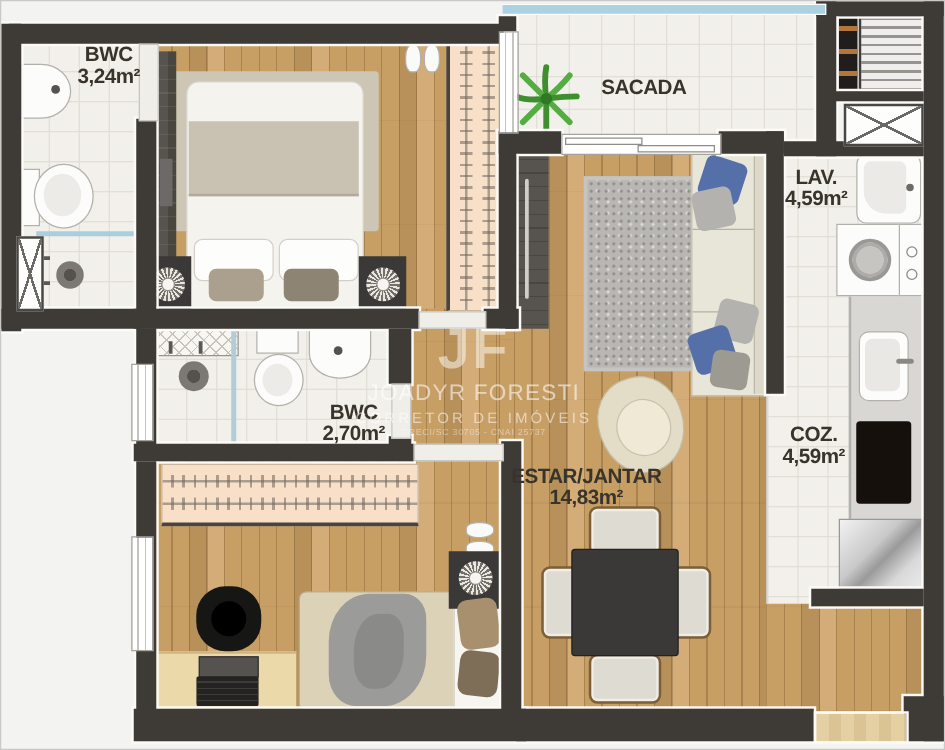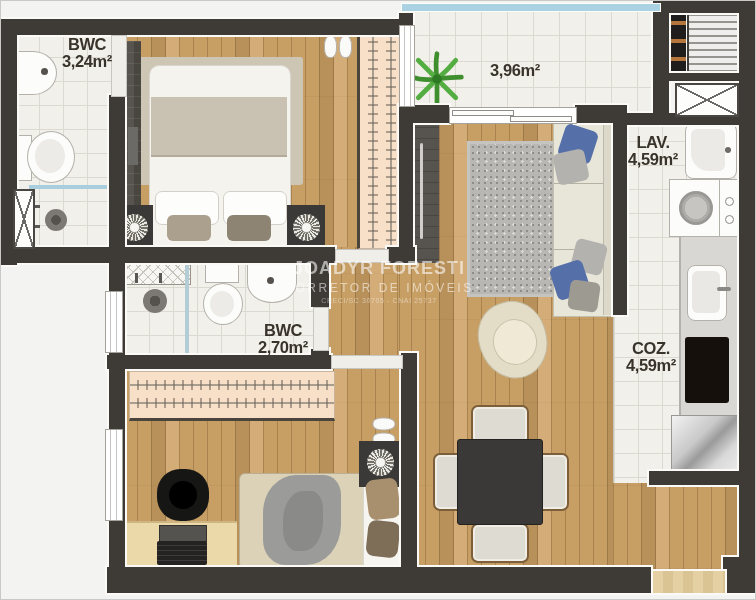--- a/index.html
+++ b/index.html
@@ -59,21 +59,21 @@
      background-size:100% 10px,100% 10px,100% 2px,100% 2px;background-position:0 8px,0 26px,0 12px,0 30px;}
   .slippers{position:absolute;z-index:2;display:flex;}
   .slippers i{display:block;width:11px;height:21px;background:#fafaf8;border:1px solid #b3b0aa;border-radius:45% 45% 40% 40%;margin:0 1px;}
   .dchair{position:absolute;z-index:1;background:#dedbd2;border:2px solid #7c5f39;border-radius:7px;box-shadow:inset 0 0 0 2px #efede6;}
   .white-fix{position:absolute;z-index:2;background:#fcfcfa;border:1px solid #b4b1aa;}
   
   .lbl{position:absolute;z-index:6;text-align:center;color:var(--c-label);font-weight:700;font-size:16.5px;line-height:1.06;letter-spacing:-.4px;white-space:nowrap;}
   .lbl span{display:block;}
   .wm{position:absolute;left:258px;top:254px;width:240px;z-index:7;text-align:center;color:rgba(255,255,255,.58);pointer-events:none;}
   .wm .wm-logo{font-size:46px;font-weight:700;line-height:1;letter-spacing:2px;color:rgba(255,255,255,.5);}
-  .wm .wm-name{font-size:18px;font-weight:700;letter-spacing:1px;margin-top:3px;}
+  .wm .wm-name{font-size:18px;font-weight:400;letter-spacing:1px;margin-top:3px;}
   .wm .wm-role{font-size:12px;letter-spacing:2.5px;margin-top:2px;color:rgba(255,255,255,.55);}
   .wm .wm-cred{font-size:7px;letter-spacing:.6px;margin-top:2px;color:rgba(255,255,255,.45);}
 </style>
 </head>
 <body>
 
 <div class="plan" style="--c-wall: #3e3b37; --c-wood: #c79e63; --c-wood_dark: #b8905a; --c-wood_light: #d3ac77; --c-tile: #f2f0ea; --c-tile_line: #dcd9d1; --c-glass: #abd2e2; --c-closet: #f8dfc7; --c-counter: #d8d7d3; --c-label: #39342b;">
 
   <div class="wood" style="left:122px;top:32px;width:280px;height:230px;"></div>
   <div class="wood" style="left:326px;top:246px;width:86px;height:110px;"></div>
@@ -273,36 +273,39 @@
   <div class="door" style="left:334px;top:248px;width:52px;height:12px;"></div>
   <div class="door" style="left:312px;top:306px;width:14px;height:42px;"></div>
   <div class="door" style="left:330px;top:354px;width:70px;height:12px;"></div>
   <div class="edoor" style="left:650px;top:568px;width:72px;height:22px;"></div>
 
   <div class="lbl" style="left:40px;top:35px;width:92px;">
     <span>BWC</span>
     <span>3,24m²</span>
   </div>
   <div class="lbl" style="left:458px;top:61px;width:112px;">
-    <span>3,96m²</span>
+    <span>SACADA</span>
   </div>
   <div class="lbl" style="left:604px;top:133px;width:96px;">
     <span>LAV.</span>
     <span>4,59m²</span>
   </div>
   <div class="lbl" style="left:234px;top:321px;width:96px;">
     <span>BWC</span>
     <span>2,70m²</span>
   </div>
   <div class="lbl" style="left:396px;top:372px;width:144px;">
+    <span>ESTAR/JANTAR</span>
+    <span>14,83m²</span>
   </div>
   <div class="lbl" style="left:602px;top:339px;width:96px;">
     <span>COZ.</span>
     <span>4,59m²</span>
   </div>
 
   <div class="wm">
+    <div class="wm-logo">JF</div>
     <div class="wm-name">JOADYR FORESTI</div>
     <div class="wm-role">CORRETOR DE IMÓVEIS</div>
     <div class="wm-cred">CRECI/SC 30705 - CNAI 25737</div>
   </div>
 
 </div>
 
 </body></html>

